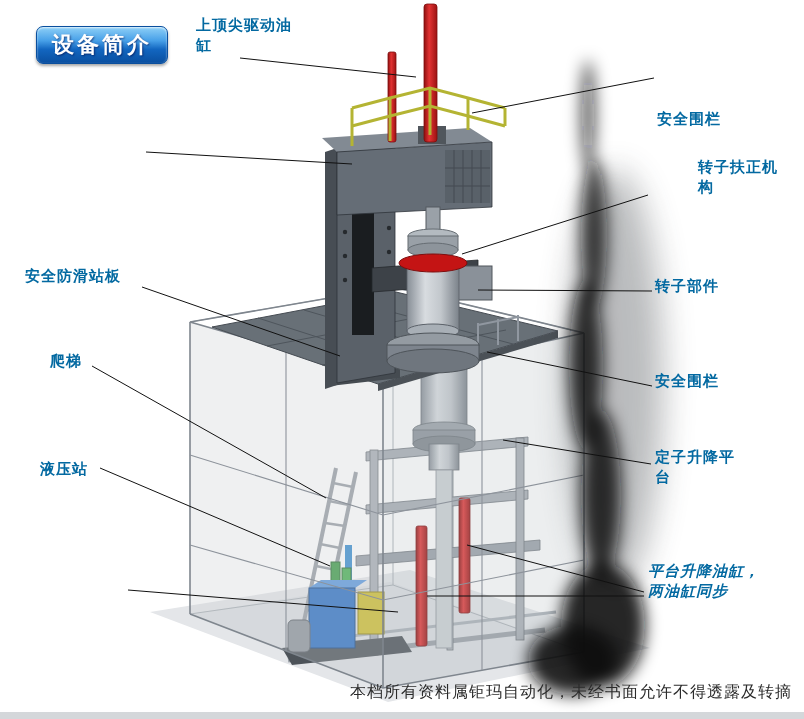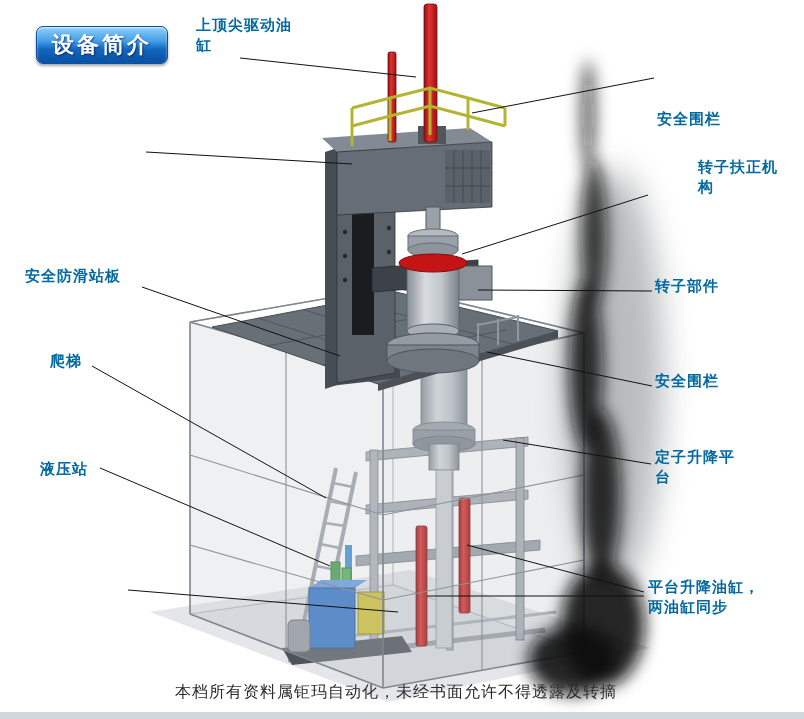--- a/index.html
+++ b/index.html
@@ -16,21 +16,21 @@
   .badge {
     position:absolute; left:8px; top:26px; padding:3px 15px;
     font-size:22px; font-weight:700; color:#ffffff; letter-spacing:3px;
     background:linear-gradient(180deg,#8ed0f7 0%,#47a0e8 38%,#1266c0 62%,#0a4fa0 100%);
     border:1px solid #0a4f9e; border-radius:7px;
     box-shadow:0 2px 3px rgba(0,0,0,0.35), inset 0 1px 2px rgba(255,255,255,0.75);
     text-shadow:1px 1px 2px rgba(0,0,60,0.55);
     margin-left:28px;
   }
   .footer {
-    position:absolute; left:0; top:682px; width:792px; text-align:center;
+    position:absolute; left:0; top:682px; width:792px; text-align:right;
     font-family:"DejaVu Serif","Liberation Serif",serif;
     font-size:16px; color:#2b2b2b; letter-spacing:1px;
   }
   .bottom-edge {
     position:absolute; left:0; bottom:0; width:804px; height:7px; background:#d4d7da;
   }
 </style>
 </head>
 <body>
 
@@ -268,18 +268,18 @@
   <div class="callout" style="left:657px; top:62px;margin-top:48px;">安全围栏</div>
   <div class="callout" style="left:652px; top:158px;margin-left:46px;">转子扶正机
 构</div>
   <div class="callout" style="left:25px;  top:268px;font-family:Liberation Mono, monospace;">安全防滑站板</div>
   <div class="callout" style="left:655px; top:278px;font-family:Liberation Mono, monospace;">转子部件</div>
   <div class="callout" style="left:50px;  top:352px;">爬梯</div>
   <div class="callout" style="left:655px; top:372px;">安全围栏</div>
   <div class="callout" style="left:40px;  top:460px;">液压站</div>
   <div class="callout" style="left:655px; top:448px;">定子升降平
 台</div>
-  <div class="callout" style="left:648px; top:578px;">平台升降油缸，
+  <div class="callout" style="left:648px; top:562px;font-style:italic;">平台升降油缸，
 两油缸同步</div>
 
   <div class="footer">本档所有资料属钜玛自动化，未经书面允许不得透露及转摘</div>
   <div class="bottom-edge"></div>
 </div>
 
 </body></html>

